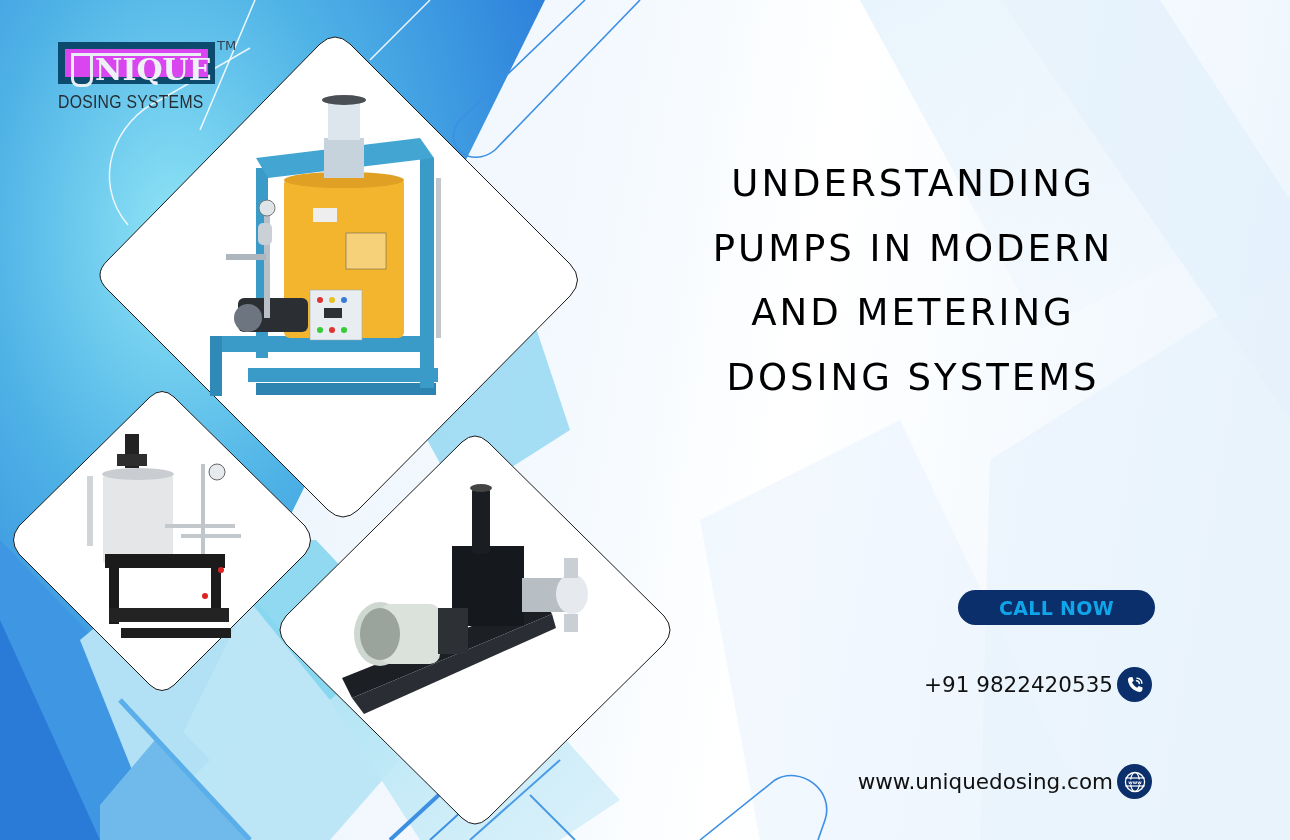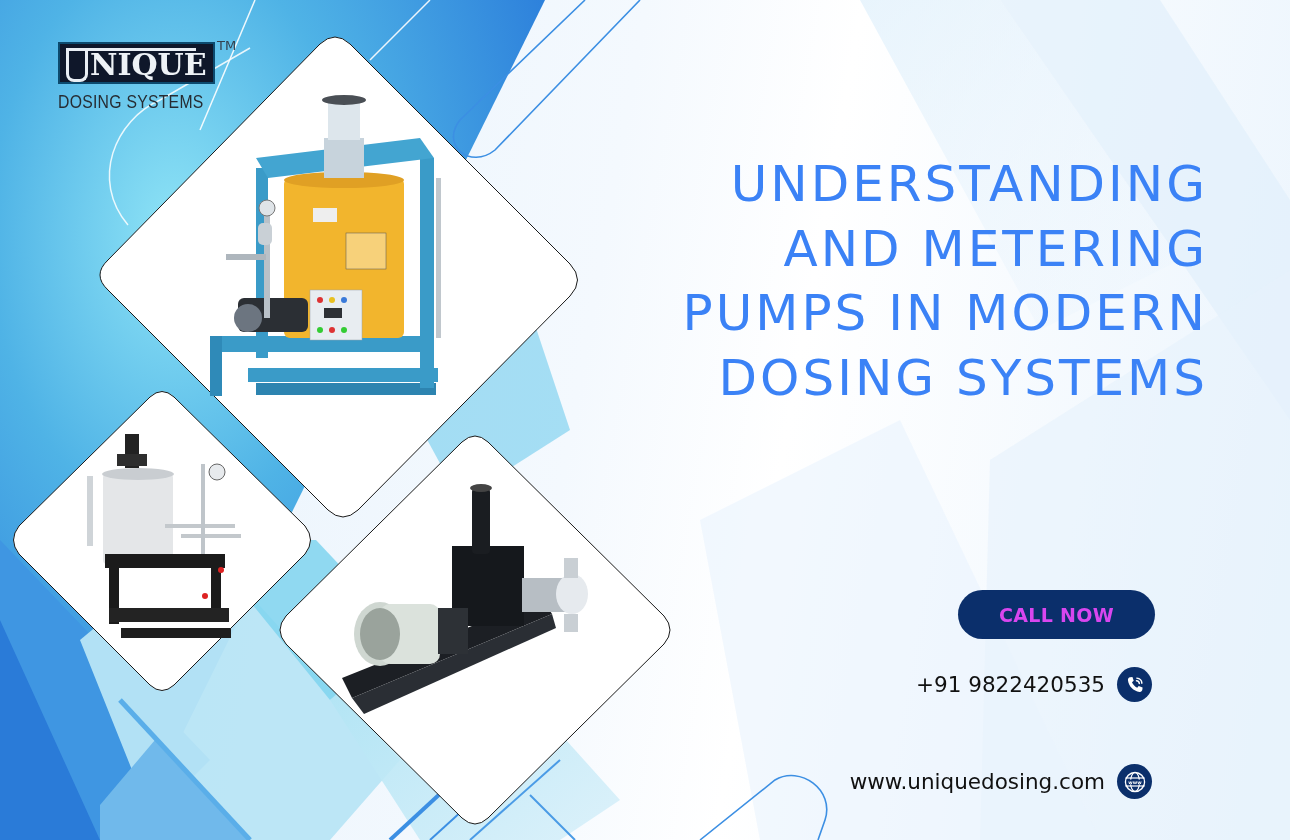--- a/index.html
+++ b/index.html
@@ -8,21 +8,21 @@
       position: relative;
       font-family: "DejaVu Sans", sans-serif;
       background: linear-gradient(100deg, #e6f2fc 0%, #f4f9fe 45%, #ffffff 60%, #eaf4fd 100%);
     }
     svg.bg { position: absolute; left: 0; top: 0; }
 
     
     .logo { position: absolute; left: 57px; top: 40px; width: 170px; }
     .logo-box {
       position: absolute; left: 1px; top: 2px; width: 157px; height: 42px;
-      background: #0f172a; border: 2px solid #0c4a6e;
+      background: #d946ef; border: 7px solid #0c4a6e;
     }
     .logo-u {
       position: absolute; left: 6px; top: 4px; width: 22px; height: 34px;
       border: 3px solid #e9eef4; border-top: none; border-radius: 0 0 8px 8px;
     }
     .logo-u::before {
       content: ""; position: absolute; left: -3px; top: 0; width: 130px; height: 3px;
       background: #e9eef4;
     }
     .logo-text {
@@ -34,37 +34,37 @@
     .logo-sub {
       position: absolute; left: 1px; top: 52px; width: 160px;
       font-family: "Liberation Sans", sans-serif; font-size: 17.5px;
       color: #262c33; letter-spacing: 0.3px; white-space: nowrap;
       transform: scaleX(0.9); transform-origin: left top;
     }
 
     
     .title {
       position: absolute; left: 618px; top: 152px; width: 590px;
-      text-align: right;
+      text-align: center;
       font-family: "DejaVu Sans", sans-serif;
-      font-size: 50px; line-height: 64.5px; letter-spacing: 3px;
-      color: #3b82f6; font-weight: normal;
+      font-size: 37px; line-height: 64.5px; letter-spacing: 3px;
+      color: #000000; font-weight: normal;
     }
     .title span { display: block; white-space: nowrap; }
 
     
     .cta {
-      position: absolute; left: 958px; top: 590px; width: 197px; height: 49px;
-      background: #0b2f6b; border-radius: 26px; color: #d946ef;
+      position: absolute; left: 958px; top: 590px; width: 197px; height: 35px;
+      background: #0b2f6b; border-radius: 26px; color: #0ea5e9;
       font-family: "DejaVu Sans", sans-serif; font-weight: bold; font-size: 19px;
       display: flex; align-items: center; justify-content: center; letter-spacing: 0.3px;
       cursor: pointer;
     }
     .contact {
-      position: absolute; right: 138px; display: flex; align-items: center; gap: 12px;
+      position: absolute; right: 138px; display: flex; align-items: center; gap: 4px;
       font-family: "DejaVu Sans", sans-serif; color: #111; font-size: 21.5px;
       white-space: nowrap;
       text-align: right;
     }
     .contact.phone { top: 667px; }
     .contact.web { top: 720px; margin-top: 44px; }
     .circle-icon {
       width: 35px; height: 35px; border-radius: 50%; background: #0b2f6b;
       display: flex; align-items: center; justify-content: center; flex-shrink: 0;
     }
@@ -214,22 +214,22 @@
   <div class="logo-box">
     <div class="logo-u"></div>
     <span class="logo-text">NIQUE</span>
   </div>
   <span class="logo-tm">TM</span>
   <span class="logo-sub">DOSING SYSTEMS</span>
 </div>
 
 <h1 class="title">
   <span>UNDERSTANDING</span>
+  <span>PUMPS IN MODERN</span>
   <span>AND METERING</span>
-  <span>PUMPS IN MODERN</span>
   <span>DOSING SYSTEMS</span>
 </h1>
 
 <div class="cta">CALL NOW</div>
 
 <div class="contact phone">
   <span>+91 9822420535</span>
   <span class="circle-icon">
     <svg width="22" height="22" viewBox="0 0 24 24">
       <path d="M6.6 3.5 L9.2 3.2 L10.6 7.4 L8.7 9 C9.6 11.3 11.7 13.6 14.4 15 L16 13.1 L20.3 14.6 L20 17.3 C19.8 18.8 18.5 19.8 17 19.6 C10.2 18.6 5.2 13.6 4.3 6.9 C4.1 5.2 5.1 3.7 6.6 3.5 Z" fill="#ffffff"></path>

